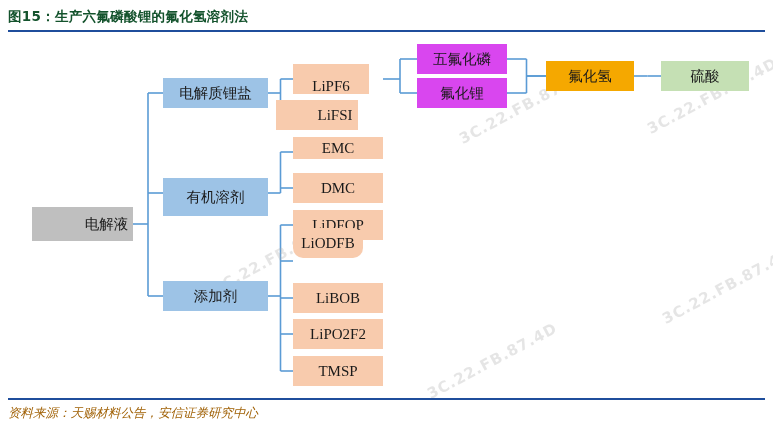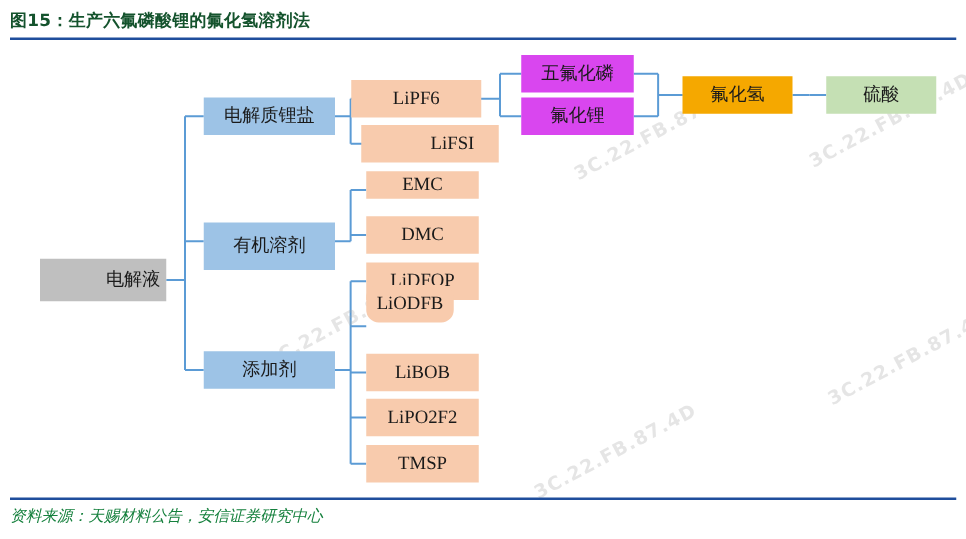--- a/index.html
+++ b/index.html
@@ -45,21 +45,21 @@
     height: 1.6px;
     background: #1F4E9C;
   }
   #figure-source {
     position: absolute;
     left: 8px;
     top: 405px;
     font-family: "DejaVu Serif", "Liberation Serif", serif;
     font-style: italic;
     font-size: 12.5px;
-    color: #15803d;
+    color: #a16207;
     white-space: nowrap;
   }
 
   
   #diagram {
     position: absolute;
     left: 0;
     top: 32px;
     width: 773px;
     height: 364px;
@@ -157,24 +157,24 @@
       </div>
       <div class="node cn n-blue" style="left: 163px; top: 46px; width: 105px; height: 30px;">
         <span>电解质锂盐</span>
       </div>
       <div class="node cn n-blue" style="left: 163px; top: 146px; width: 105px; height: 38px;">
         <span>有机溶剂</span>
       </div>
       <div class="node cn n-blue" style="left: 163px; top: 249px; width: 105px; height: 30px;">
         <span>添加剂</span>
       </div>
-      <div class="node latin n-peach" style="left: 281px; top: 32px; width: 104px; height: 30px;">
+      <div class="node latin n-peach" style="left: 293px; top: 32px; width: 76px; height: 30px; align-items: flex-end;">
         <span>LiPF6</span>
       </div>
-      <div class="node latin n-peach" style="left: 289px; top: 68px; width: 110px; height: 30px; padding-left: 36px;">
+      <div class="node latin n-peach" style="left: 276px; top: 68px; width: 82px; height: 30px; padding-left: 36px;">
         <span>LiFSI</span>
       </div>
       <div class="node latin n-peach" style="left: 293px; top: 105px; width: 90px; height: 22px;">
         <span>EMC</span>
       </div>
       <div class="node latin n-peach" style="left: 293px; top: 141px; width: 90px; height: 30px;">
         <span>DMC</span>
       </div>
       <div class="node latin n-peach" style="left: 293px; top: 178px; width: 90px; height: 30px;">
         <span>LiDFOP</span>

